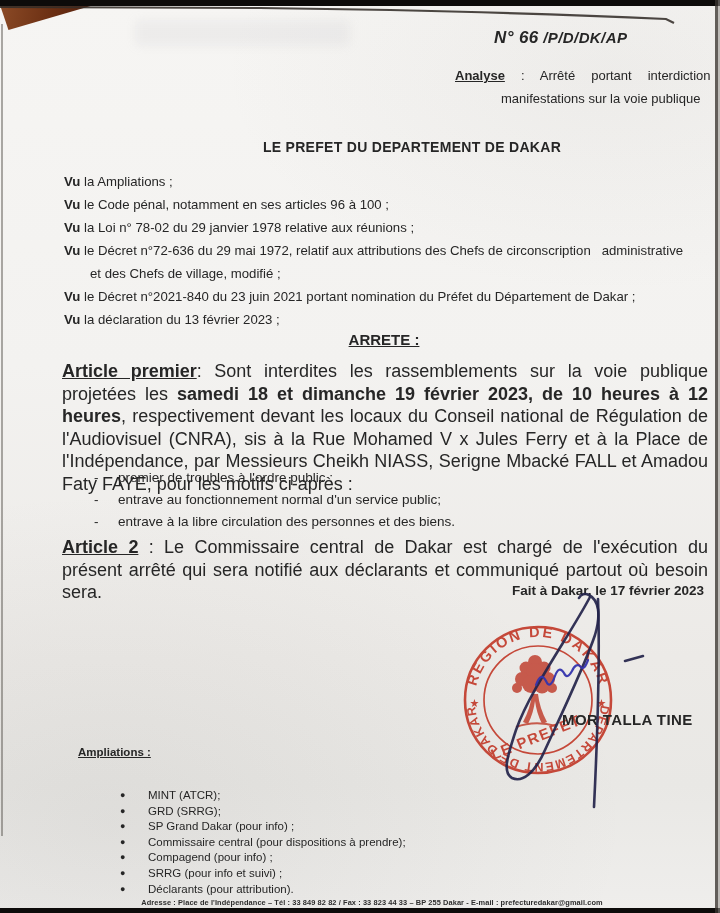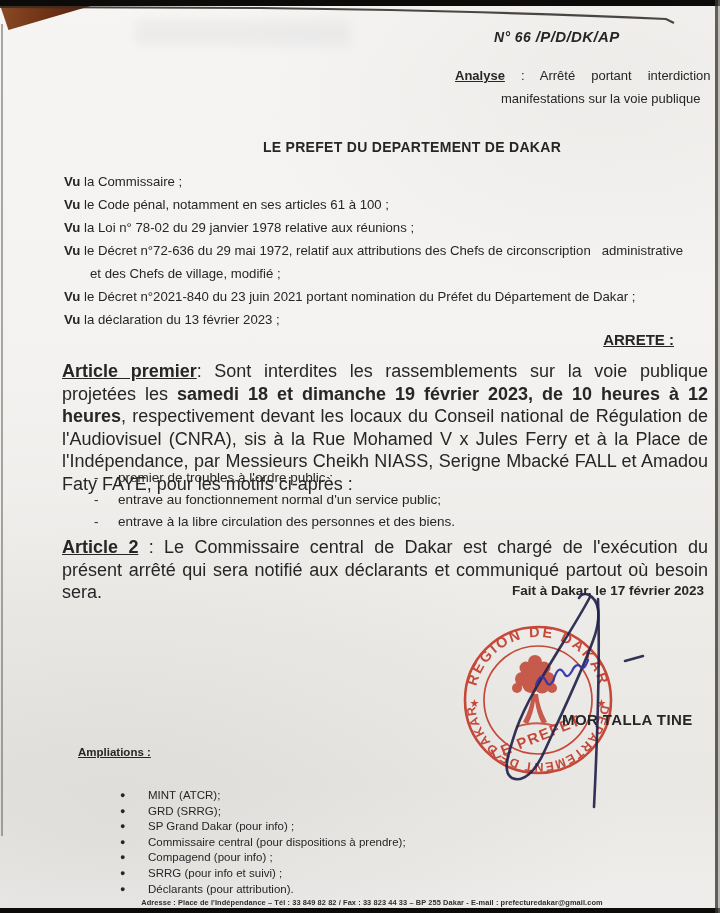--- a/index.html
+++ b/index.html
@@ -26,30 +26,30 @@
   .edge-right{position:absolute;right:2px;top:0;bottom:0;width:3px;background:rgba(58,53,48,.78);z-index:9;}
   .edge-right-outer{position:absolute;right:0;top:0;bottom:0;width:2px;background:rgba(150,146,140,.55);z-index:9;}
   .edge-left{position:absolute;left:1px;top:24px;height:812px;width:2px;background:rgba(92,87,82,.5);z-index:9;}
   .corner-triangle{position:absolute;left:0;top:5px;width:94px;height:25px;z-index:9;
     clip-path:polygon(0 0,100% 0,9% 100%);
     background:linear-gradient(100deg,#8b4a26 0%,#6b2f13 55%,#531f0c 100%);}
   .slope-line{position:absolute;left:0;top:0;z-index:9;}
   
   .blk{position:absolute;color:#262626;z-index:2;}
   .ref-number{left:494px;top:28px;font-size:15px;font-style:italic;font-weight:bold;letter-spacing:.4px;}
-  .ref-number .big{font-size:14px;}
+  .ref-number .big{font-size:17px;}
   .analyse{left:455px;top:64px;width:240px;font-size:13px;line-height:23px;
     text-align:justify;padding-left:46px;text-indent:-46px;}
   .analyse .lbl{font-weight:bold;text-decoration:underline;}
   .doc-title{left:132px;top:139px;width:560px;text-align:center;font-size:14px;font-weight:bold;letter-spacing:.3px;}
   .vu-block{left:64px;top:170px;width:648px;font-size:13.2px;line-height:23px;}
   .vu-line{white-space:pre;}
   .vu-line b{font-weight:bold;}
   .vu-line.cont{padding-left:26px;}
-  .arrete-heading{left:134px;top:331px;width:540px;text-align:right;font-size:15px;font-weight:bold;}
+  .arrete-heading{left:114px;top:331px;width:540px;text-align:center;font-size:15px;font-weight:bold;}
   .arrete-heading span{text-decoration:underline;}
   .para{left:62px;width:646px;font-size:18px;line-height:22.5px;text-align:justify;}
   .article1{top:360px;}
   .article2{top:536px;}
   .art-label{font-weight:bold;text-decoration:underline;}
   .motifs{left:94px;top:467px;font-size:13.5px;line-height:22px;}
   .motif-row{display:flex;}
   .motif-dash{width:24px;flex:0 0 24px;}
   .date-line{left:504px;top:583px;font-size:13.5px;font-weight:bold;margin-left:8px;}
   .signatory{left:562px;top:711px;font-size:15px;font-weight:bold;letter-spacing:.4px;z-index:3;}
@@ -74,22 +74,22 @@
 <div class="paper-shade"></div>
 <div class="ghost-smudge"></div>
 
 <div class="blk ref-number"><span class="big">N° 66</span><span> /P/D/DK/AP</span></div>
 
 <div class="blk analyse"><span class="lbl">Analyse</span><span> : </span><span>Arrêté portant interdiction de manifestations sur la voie publique</span></div>
 
 <div class="blk doc-title">LE PREFET DU DEPARTEMENT DE DAKAR</div>
 
 <div class="blk vu-block">
-  <div class="vu-line"><b>Vu</b><span> la Commissaire ;</span></div>
-  <div class="vu-line"><b>Vu</b><span> le Code pénal, notamment en ses articles 61 à 100 ;</span></div>
+  <div class="vu-line"><b>Vu</b><span> la Ampliations ;</span></div>
+  <div class="vu-line"><b>Vu</b><span> le Code pénal, notamment en ses articles 96 à 100 ;</span></div>
   <div class="vu-line"><b>Vu</b><span> la Loi n° 78-02 du 29 janvier 1978 relative aux réunions ;</span></div>
   <div class="vu-line"><b>Vu</b><span> le Décret n°72-636 du 29 mai 1972, relatif aux attributions des Chefs de circonscription   administrative</span></div>
   <div class="vu-line cont"><b></b><span>et des Chefs de village, modifié ;</span></div>
   <div class="vu-line"><b>Vu</b><span> le Décret n°2021-840 du 23 juin 2021 portant nomination du Préfet du Département de Dakar ;</span></div>
   <div class="vu-line"><b>Vu</b><span> la déclaration du 13 février 2023 ;</span></div>
 </div>
 
 <div class="blk arrete-heading"><span>ARRETE :</span></div>
 
 <div class="blk para article1"><span class="art-label">Article premier</span><span>: Sont interdites les rassemblements sur la voie publique projetées les </span><b>samedi 18 et dimanche 19 février 2023, de 10 heures à 12 heures</b><span>, respectivement devant les locaux du Conseil national de Régulation de l'Audiovisuel (CNRA), sis à la Rue Mohamed V x Jules Ferry et à la Place de l'Indépendance, par Messieurs Cheikh NIASS, Serigne Mbacké FALL et Amadou Faty FAYE, pour les motifs ci-après :</span></div>

